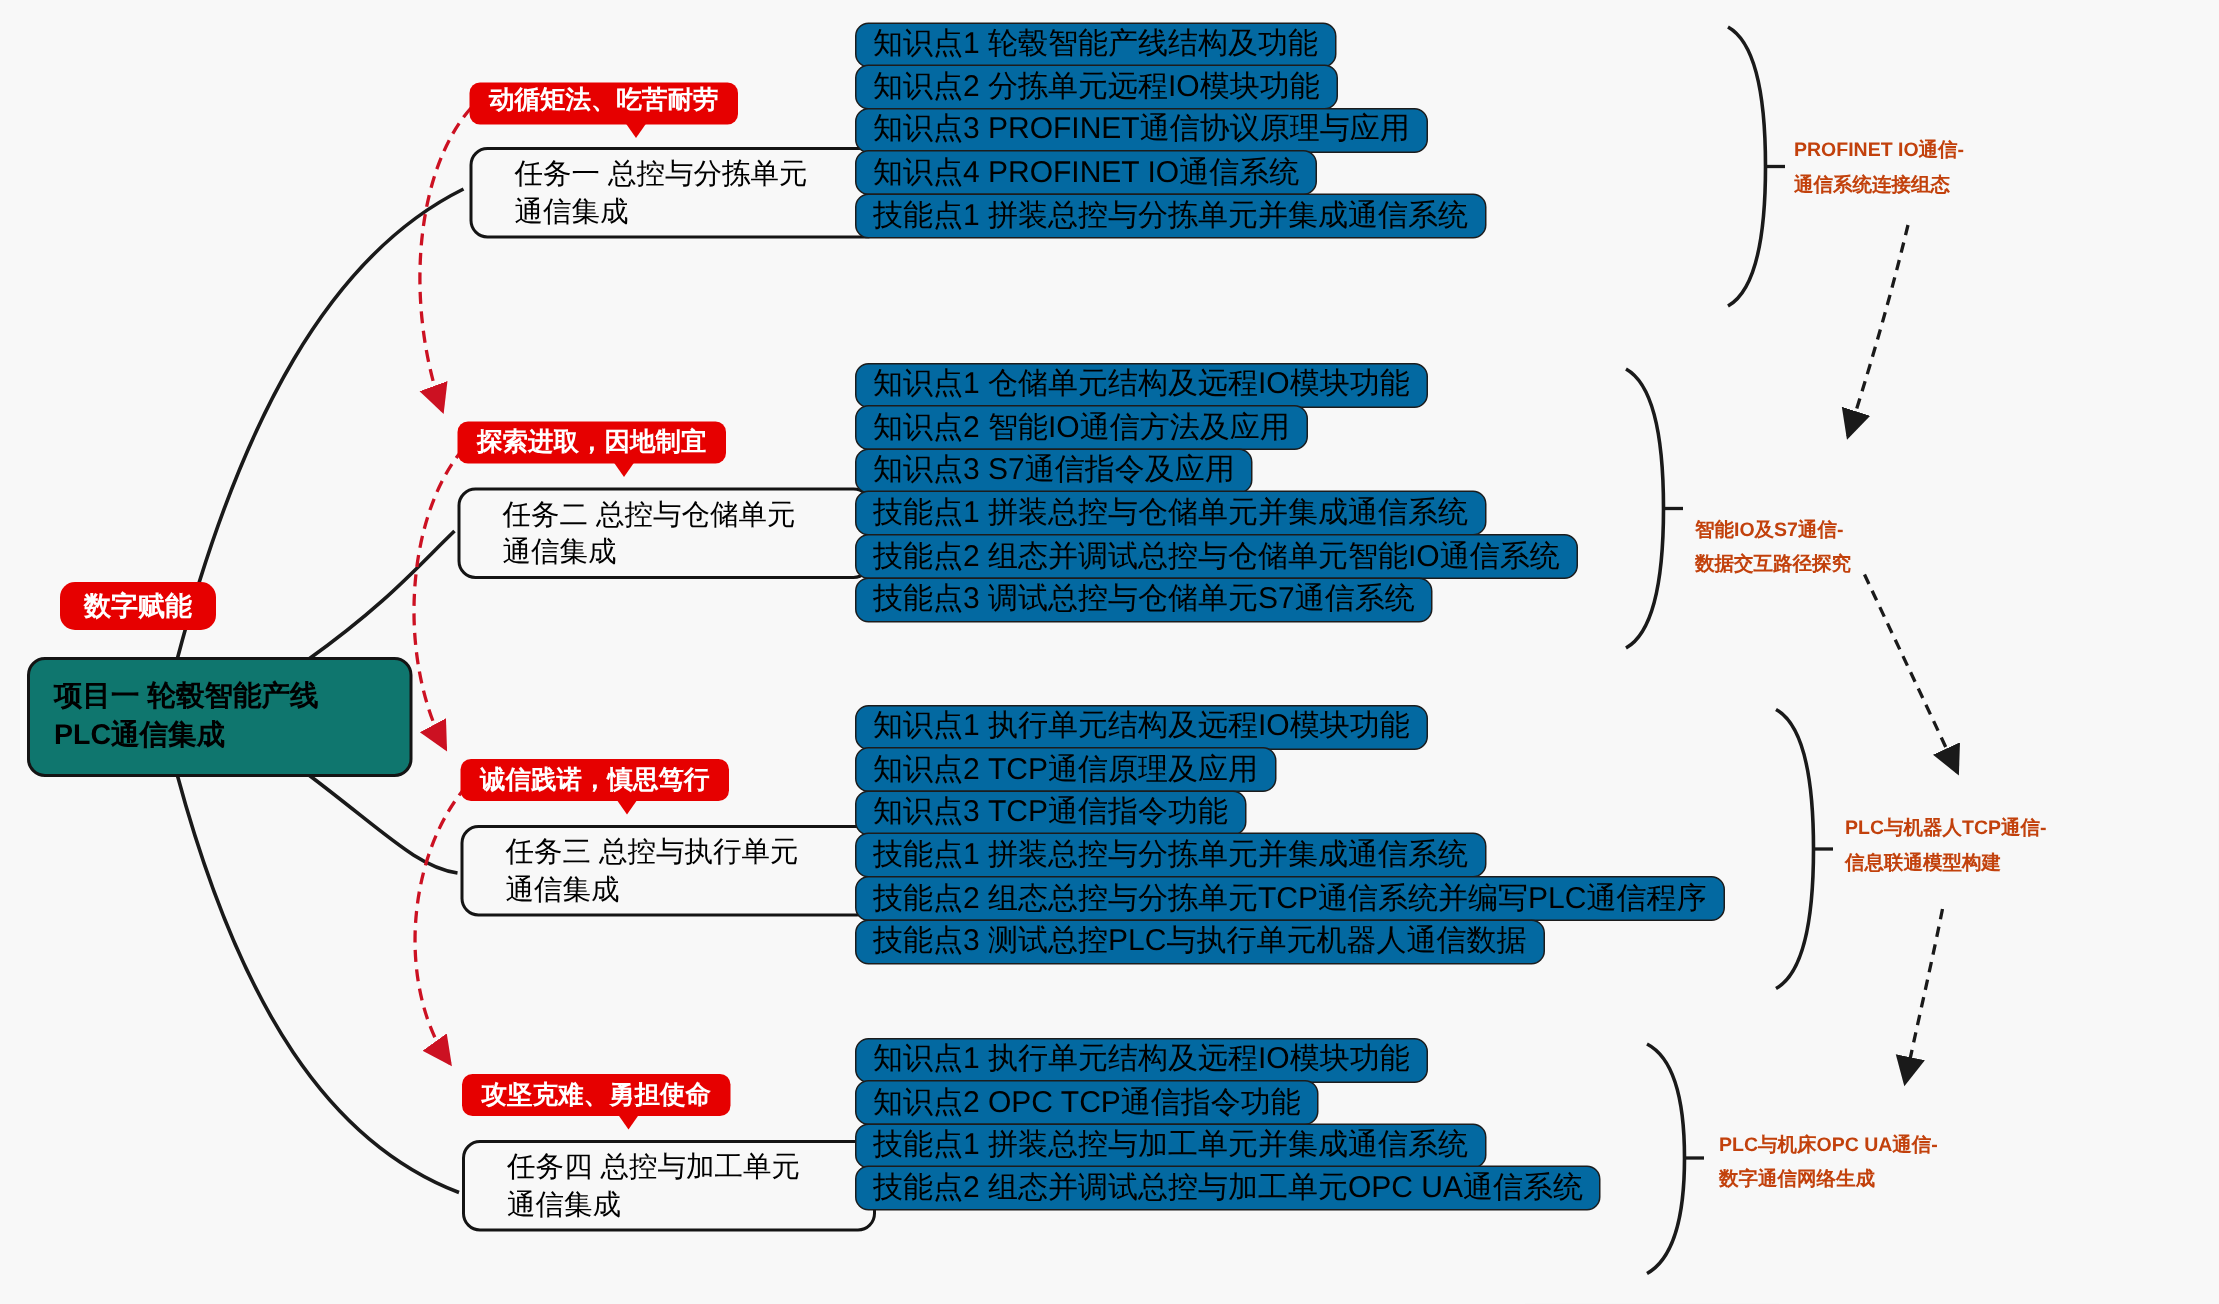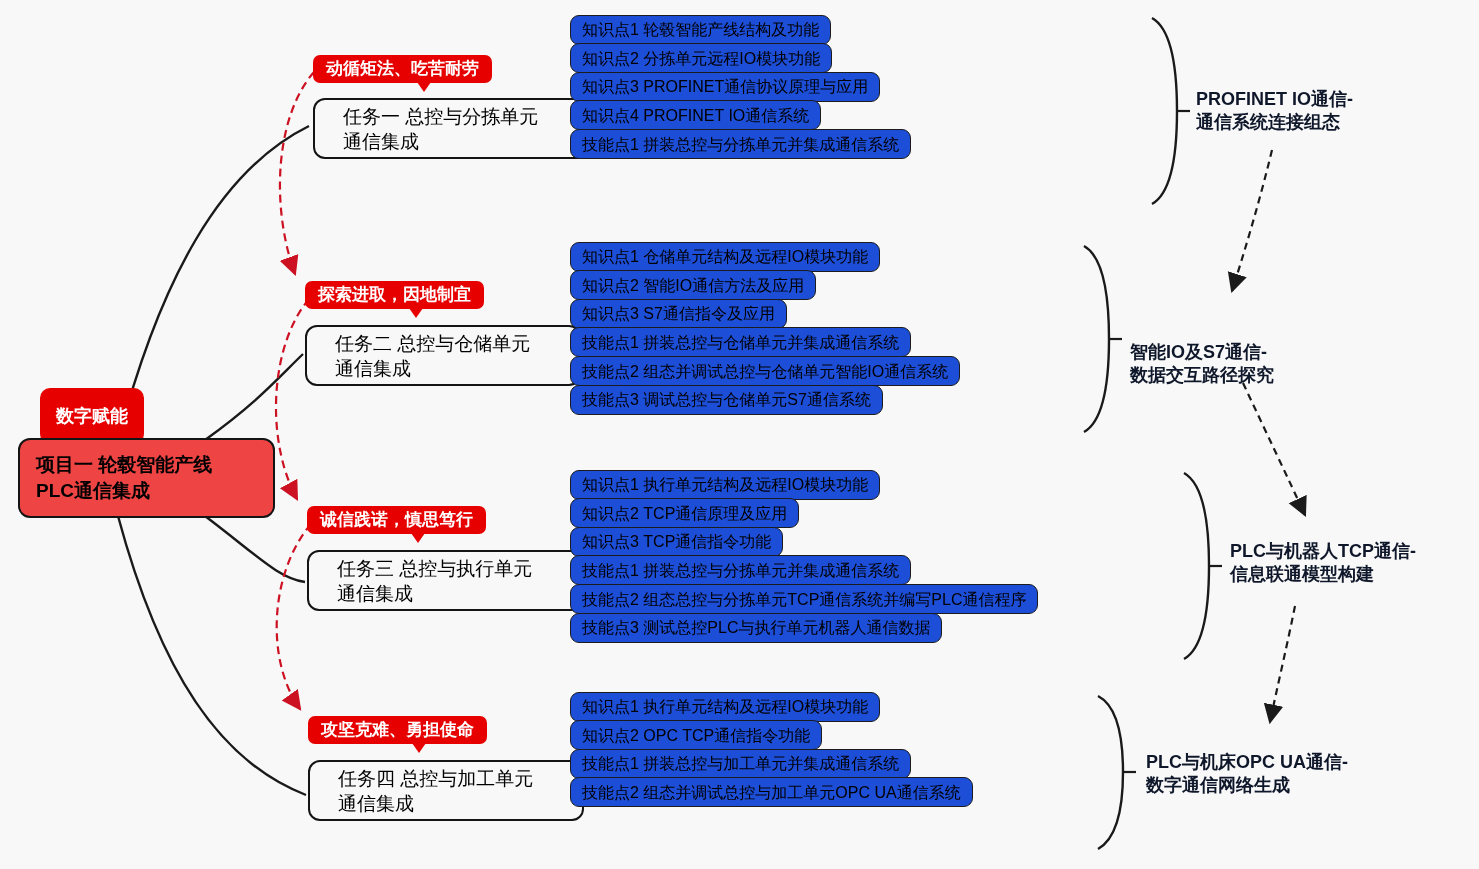--- a/index.html
+++ b/index.html
@@ -2,45 +2,45 @@
 <html><head>
 <meta charset="utf-8">
 <style>
   html,body{margin:0;padding:0;}
   body{font-family:"Liberation Sans",sans-serif;background:#f0f0f0;}
   .stage{position:relative;width:1479px;height:869px;background:#F8F8F8;overflow:hidden;}
   svg.wires{position:absolute;left:0;top:0;width:1479px;height:869px;}
 
   .badge{
     position:absolute;background:#E60000;color:#fff;font-weight:bold;font-size:18px;
-    padding:16px 16px;border-radius:10px;white-space:nowrap;
+    padding:4px 16px;border-radius:10px;white-space:nowrap;
   }
   .motto{
     position:absolute;background:#E60000;color:#fff;font-weight:bold;font-size:17px;
     padding:4px 13px;border-radius:7px;white-space:nowrap;line-height:20px;
   }
   .motto::after{
     content:"";position:absolute;left:58%;bottom:-9px;width:0;height:0;
     border-left:7px solid transparent;border-right:7px solid transparent;border-top:10px solid #E60000;
   }
   .tasknode{
     position:absolute;border:2.5px solid #141414;border-radius:12px;background:#F8F8F8;
     font-size:19px;line-height:25px;color:#000;padding:4px 28px;display:flex;flex-direction:column;justify-content:center;
   }
   .rootnode{
-    position:absolute;border:2.5px solid #141414;border-radius:12px;background:#ef4444;
+    position:absolute;border:2.5px solid #141414;border-radius:12px;background:#0f766e;
     font-size:19px;line-height:26px;font-weight:bold;color:#000;padding:10px 16px;display:flex;flex-direction:column;justify-content:center;
   }
   .list{position:absolute;display:flex;flex-direction:column;align-items:flex-start;}
   .list-item{
-    border:1.4px solid #1c1c1c;border-radius:9px;background:#1d4ed8;
-    font-size:16px;line-height:21px;padding:3.5px 11px;white-space:nowrap;margin-top:-1.4px;
+    border:1.4px solid #1c1c1c;border-radius:9px;background:#0369a1;
+    font-size:20px;line-height:21px;padding:3.5px 11px;white-space:nowrap;margin-top:-1.4px;
   }
   .outcome{
-    position:absolute;font-weight:bold;font-size:18px;line-height:23px;color:#0f172a;white-space:nowrap;
+    position:absolute;font-weight:bold;font-size:13px;line-height:23px;color:#c2410c;white-space:nowrap;
   }
   .outcome span{display:block;}
 </style>
 </head>
 <body>
 
 <div class="stage">
 
   <svg class="wires" viewBox="0 0 1479 869">
     <defs>
@@ -79,21 +79,21 @@
     <circle cx="554" cy="579" r="5" fill="#F8F8F8" stroke="#666" stroke-width="1.5"></circle>
     <circle cx="553" cy="789" r="5" fill="#F8F8F8" stroke="#666" stroke-width="1.5"></circle>
   </svg>
 
   <div class="badge" style="left:40px;top:388px;">数字赋能</div>
   <div class="rootnode" style="left:18px;top:438px;width:221px;height:56px;">
     <span>项目一 轮毂智能产线</span>
     <span>PLC通信集成</span>
   </div>
 
-  <div class="motto" style="left:313px;top:55px;">动循矩法、吃苦耐劳</div>
+  <div class="motto" style="left:313px;top:55px;font-family:Liberation Mono, monospace;">动循矩法、吃苦耐劳</div>
   <div class="tasknode" style="left:313px;top:98px;width:216px;height:49px;">
     <span>任务一 总控与分拣单元</span>
     <span>通信集成</span>
   </div>
   <div class="list" style="left:570px;top:16px;">
     <div class="list-item">知识点1 轮毂智能产线结构及功能</div>
     <div class="list-item">知识点2 分拣单元远程IO模块功能</div>
     <div class="list-item">知识点3 PROFINET通信协议原理与应用</div>
     <div class="list-item">知识点4 PROFINET IO通信系统</div>
     <div class="list-item">技能点1 拼装总控与分拣单元并集成通信系统</div>

